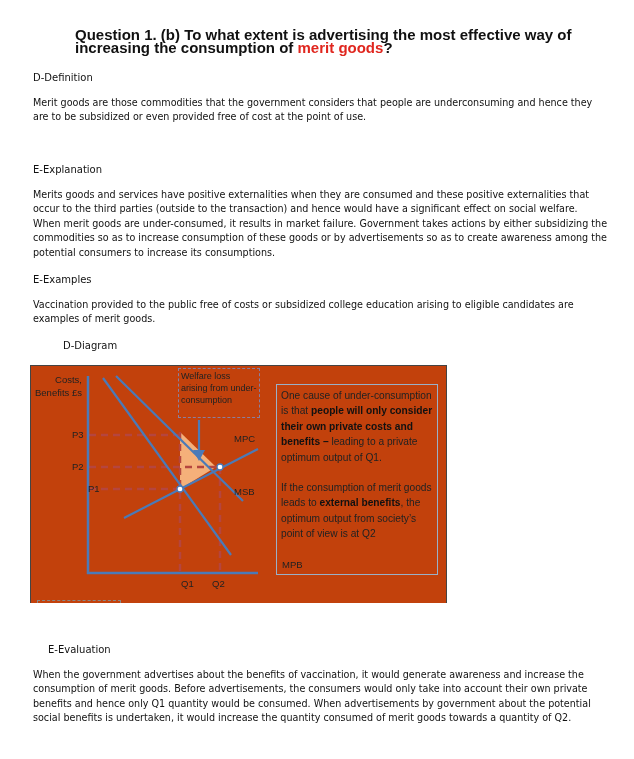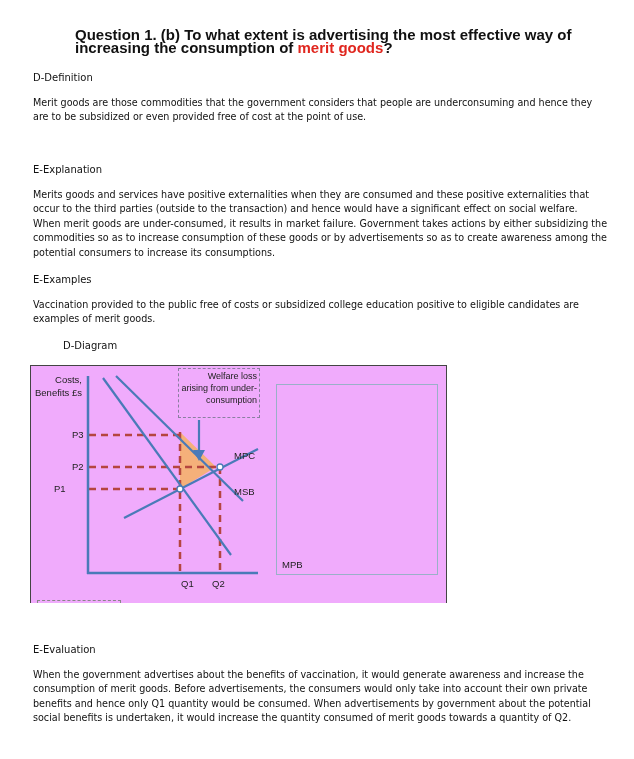--- a/index.html
+++ b/index.html
@@ -4,28 +4,28 @@
 <style>
   html, body { margin:0; padding:0; background:#ffffff; }
   body { width:634px; height:759px; position:relative; overflow:hidden;
          font-family: "DejaVu Sans", sans-serif; color:#111; }
   .question { position:absolute; left:75px; top:28px; width:500px;
               font-family:"Liberation Sans", sans-serif; font-weight:bold; font-size:15px; line-height:13px; color:#111; }
   .question .red { color:#e0261e; }
   .heading { position:absolute; left:33px; font-size:10px; line-height:14px; color:#111; }
   .para { position:absolute; left:33px; width:575px; font-size:9.6px; line-height:14.4px; color:#111; }
   .diagram { position:absolute; left:30px; top:365px; width:415px; height:237px;
-             border:1px solid #444; border-bottom:none; background:#f0abfc; overflow:hidden; }
+             border:1px solid #444; border-bottom:none; background:#c2410c; overflow:hidden; }
   .diagram svg { position:absolute; left:0; top:0; }
   .dlabel { position:absolute; font-family:"Liberation Sans", sans-serif; font-size:9.5px; color:#222; line-height:12px; }
   .axis-title { position:absolute; left:0px; top:7px; width:51px; text-align:right;
                 font-family:"Liberation Sans", sans-serif; font-size:9.5px; line-height:13px; color:#222; }
   .welfare-box { position:absolute; left:147px; top:2px; width:82px; height:50px;
                  border:1px dashed #8a7fa0; font-family:"Liberation Sans", sans-serif; font-size:9px; line-height:12px;
-                 padding:1px 2px; box-sizing:border-box; color:#222;text-align:right; }
+                 padding:1px 2px; box-sizing:border-box; color:#222; }
   .explain-box { position:absolute; left:245px; top:18px; width:162px; height:191px;
                  border:1.5px solid #9ab0c8; box-sizing:border-box; padding:3px 4px;
                  font-family:"Liberation Sans", sans-serif; font-size:10.2px; line-height:15.4px; color:#222; }
   .explain-box b { font-weight:bold; color:#111; }
   .explain-box .gap { height:15px; }
   .merit-box { position:absolute; left:6px; top:218px; width:84px; height:18px;
                border:1px dashed #888; border-bottom:none; box-sizing:border-box;
                font-family:"Liberation Sans", sans-serif; font-size:9px; line-height:15px; padding-left:4px; color:#222;margin-top:16px; }
 </style>
 </head>
@@ -33,21 +33,21 @@
 
 <div class="question"><span>Question 1. (b) To what extent is advertising the most effective way of increasing the consumption of </span><span class="red">merit goods</span><span>?</span></div>
 
 <div class="heading" style="top:71px;">D-Definition</div>
 <div class="para" style="top:96px;">Merit goods are those commodities that the government considers that people are underconsuming and hence they are to be subsidized or even provided free of cost at the point of use.</div>
 
 <div class="heading" style="top:163px;">E-Explanation</div>
 <div class="para" style="top:188px;">Merits goods and services have positive externalities when they are consumed and these positive externalities that occur to the third parties (outside to the transaction) and hence would have a significant effect on social welfare. When merit goods are under-consumed, it results in market failure. Government takes actions by either subsidizing the commodities so as to increase consumption of these goods or by advertisements so as to create awareness among the potential consumers to increase its consumptions.</div>
 
 <div class="heading" style="top:273px;">E-Examples</div>
-<div class="para" style="top:298px;">Vaccination provided to the public free of costs or subsidized college education positive to eligible candidates are examples of merit goods.</div>
+<div class="para" style="top:298px;">Vaccination provided to the public free of costs or subsidized college education arising to eligible candidates are examples of merit goods.</div>
 
 <div class="heading" style="top:339px;margin-left:30px;">D-Diagram</div>
 
 <div class="diagram">
   <svg width="415" height="237" viewBox="0 0 415 237">
 
     <polygon points="149,66 185,101 149,123" fill="#f5b07a"></polygon>
 
     <g stroke="#b5453f" stroke-width="2.5" stroke-dasharray="7,5" fill="none">
       <line x1="58" y1="69" x2="149" y2="69"></line>
@@ -69,30 +69,32 @@
     <line x1="168" y1="54" x2="168" y2="88" stroke="#4a7ab8" stroke-width="2.2"></line>
     <polygon points="162,84 174,84 168,95" fill="#4a7ab8"></polygon>
 
     <circle cx="149" cy="123" r="3" fill="#fff" stroke="#4a7ab8" stroke-width="1.3"></circle>
     <circle cx="189" cy="101" r="3" fill="#fff" stroke="#4a7ab8" stroke-width="1.3"></circle>
   </svg>
 
   <div class="axis-title">Costs, Benefits £s</div>
   <div class="dlabel" style="left:41px; top:63px;">P3</div>
   <div class="dlabel" style="left:41px; top:95px;">P2</div>
-  <div class="dlabel" style="left:23px; top:117px;">P1</div>
+  <div class="dlabel" style="left:57px; top:117px;">P1</div>
   <div class="dlabel" style="left:141px; top:212px;margin-left:9px;">Q1</div>
   <div class="dlabel" style="left:181px; top:212px;">Q2</div>
-  <div class="dlabel" style="left:203px; top:67px;margin-top:17px;">MPC</div>
+  <div class="dlabel" style="left:203px; top:67px;">MPC</div>
   <div class="dlabel" style="left:203px; top:120px;">MSB</div>
   <div class="dlabel" style="left:203px; top:193px;padding-left:48px;">MPB</div>
 
   <div class="welfare-box">Welfare loss arising from under-consumption</div>
 
   <div class="explain-box">
+    <div><span>One cause of under-consumption is that </span><b>people will only consider their own private costs and benefits –</b><span> leading to a private optimum output of Q1.</span></div>
     <div class="gap"></div>
+    <div><span>If the consumption of merit goods leads to </span><b>external benefits</b><span>, the optimum output from society’s point of view is at Q2</span></div>
   </div>
 
   <div class="merit-box">Merit goods give</div>
 </div>
 
-<div class="heading" style="top:643px;">E-Evaluation</div>
+<div class="heading" style="top:643px;margin-left:15px;">E-Evaluation</div>
 <div class="para" style="top:668px;">When the government advertises about the benefits of vaccination, it would generate awareness and increase the consumption of merit goods. Before advertisements, the consumers would only take into account their own private benefits and hence only Q1 quantity would be consumed. When advertisements by government about the potential social benefits is undertaken, it would increase the quantity consumed of merit goods towards a quantity of Q2.</div>
 
 </body></html>

